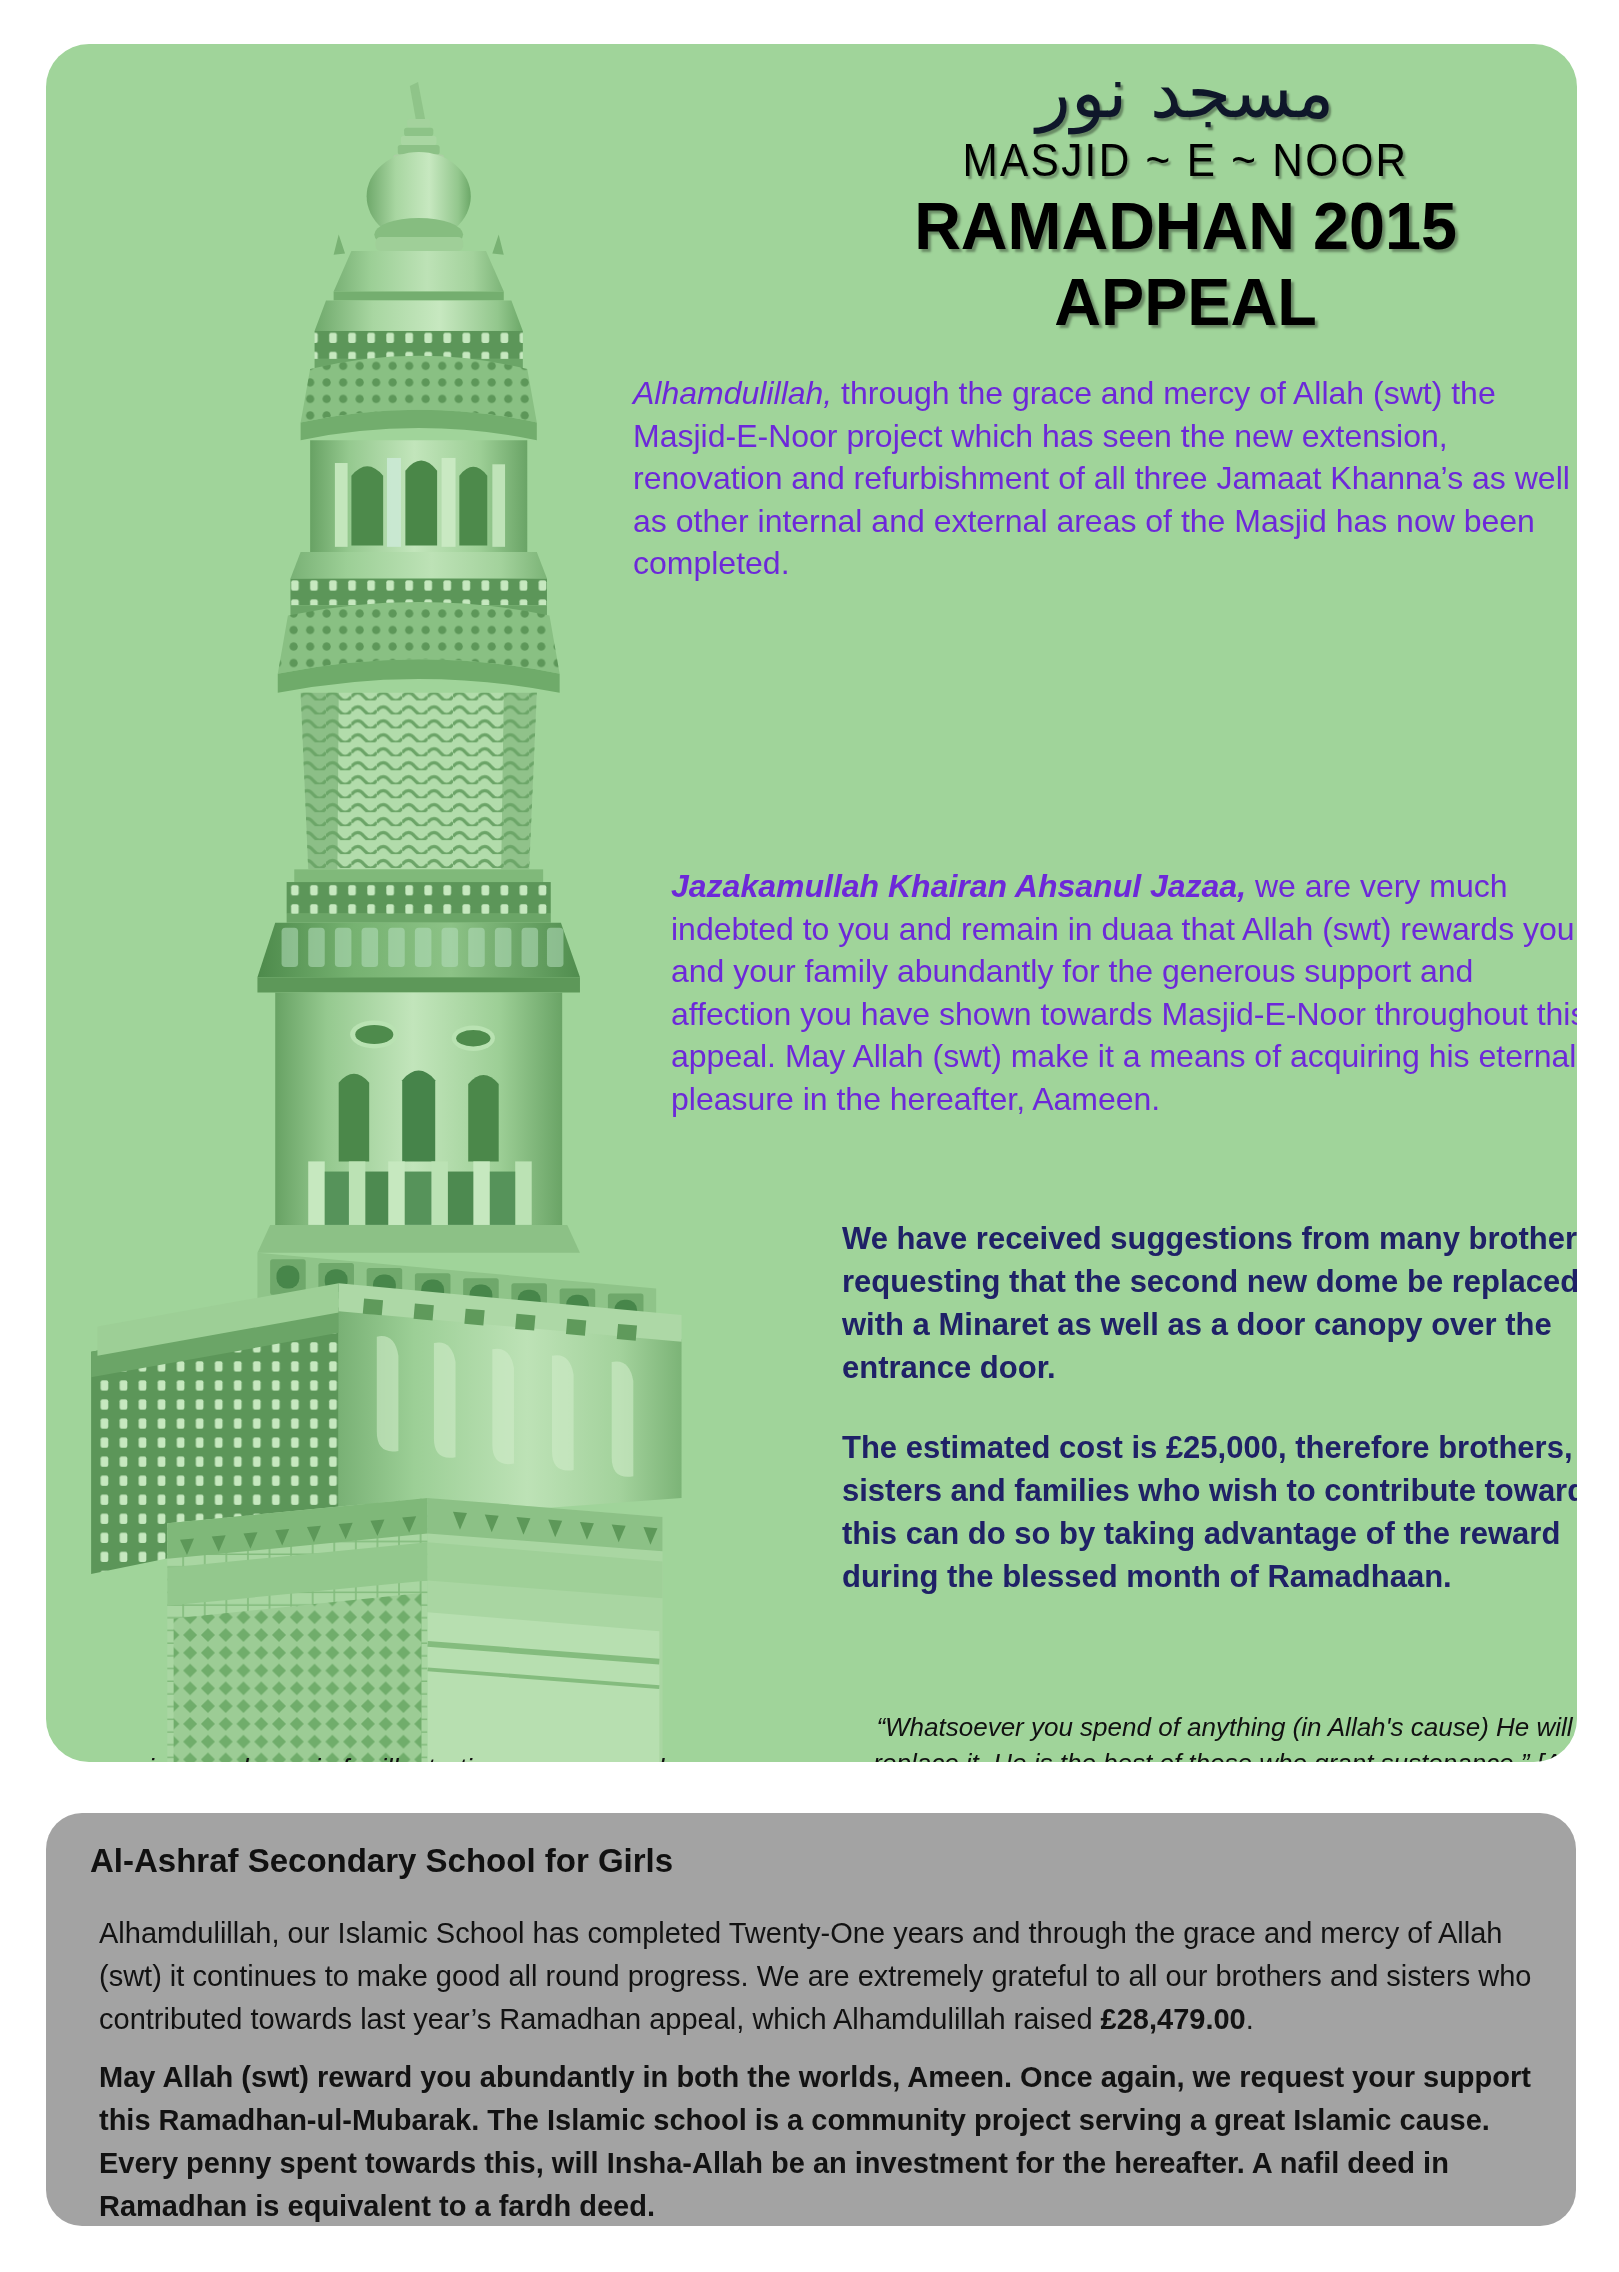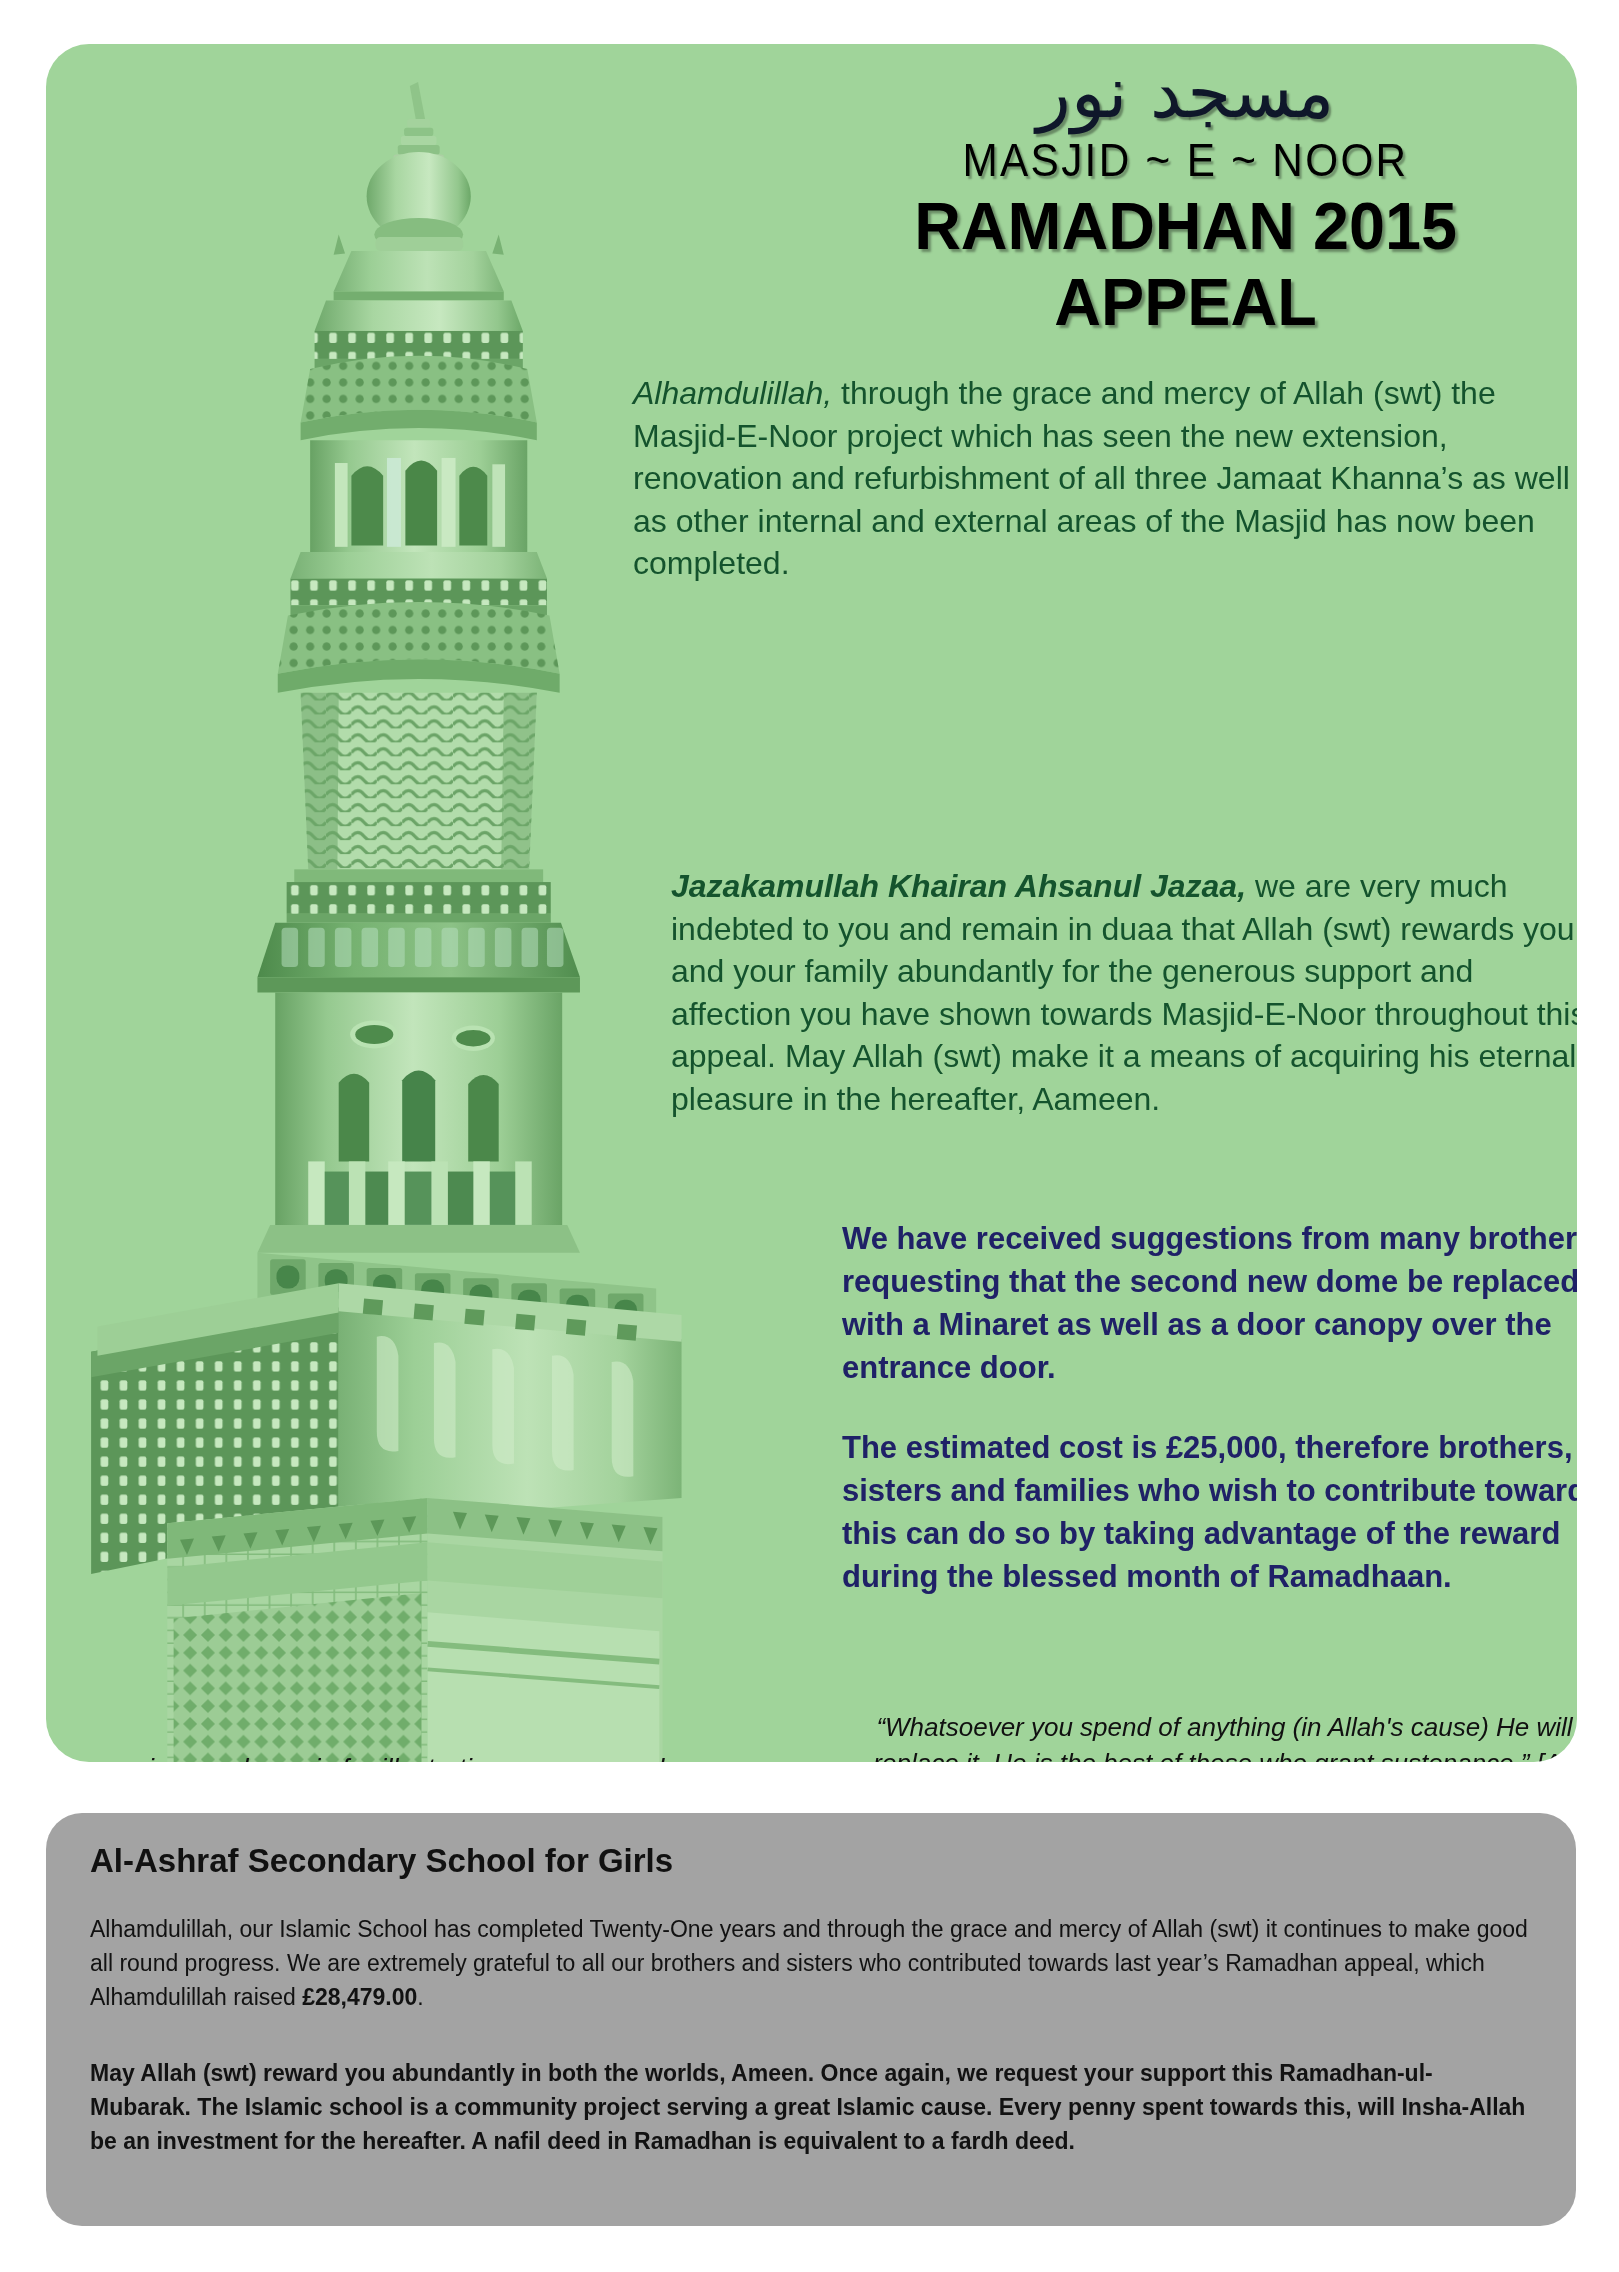--- a/index.html
+++ b/index.html
@@ -73,21 +73,21 @@
     letter-spacing: 0px;
     color: #000000;
     text-shadow: 3.2px 3.2px 2.5px rgba(0,0,0,0.35);
     margin: 0;
     transform: scaleX(0.98);
   }
   .para {
     font-family: "Liberation Sans", sans-serif;
     font-size: 32px;
     line-height: 1.33;
-    color: #14532d;
+    color: #6d28d9;
     margin: 0 0 25.4px 0;
   }
   .para em { font-style: italic; }
   .para strong.bi { font-style: italic; font-weight: bold; }
 
   #para-1, #para-2 {
     position: absolute;
     left: 587px;
     width: 959px;
   }
@@ -155,24 +155,24 @@
     left: 44px;
     top: 29px;
     font-family: "Liberation Sans", sans-serif;
     font-size: 33px;
     font-weight: bold;
     color: #111111;
     margin: 0;
   }
   .yellow-para {
     position: absolute;
-    left: 44px;
+    left: 53px;
     width: 1441px;
     font-family: "Liberation Sans", sans-serif;
-    font-size: 23px;
+    font-size: 29px;
     line-height: 1.48;
     color: #121212;
     margin: 0;
   }
   #yellow-para-1 { top: 99px; }
   #yellow-para-2 { top: 243px; font-weight: bold; }
   .yellow-para strong { font-weight: bold; }
 </style>
 </head>
 <body>

